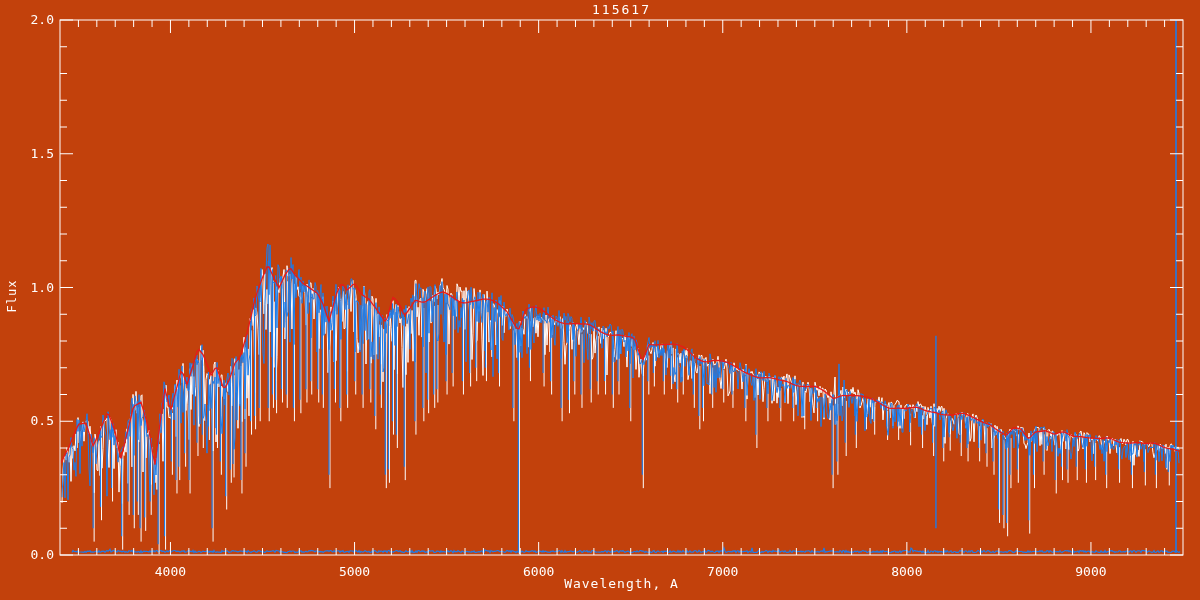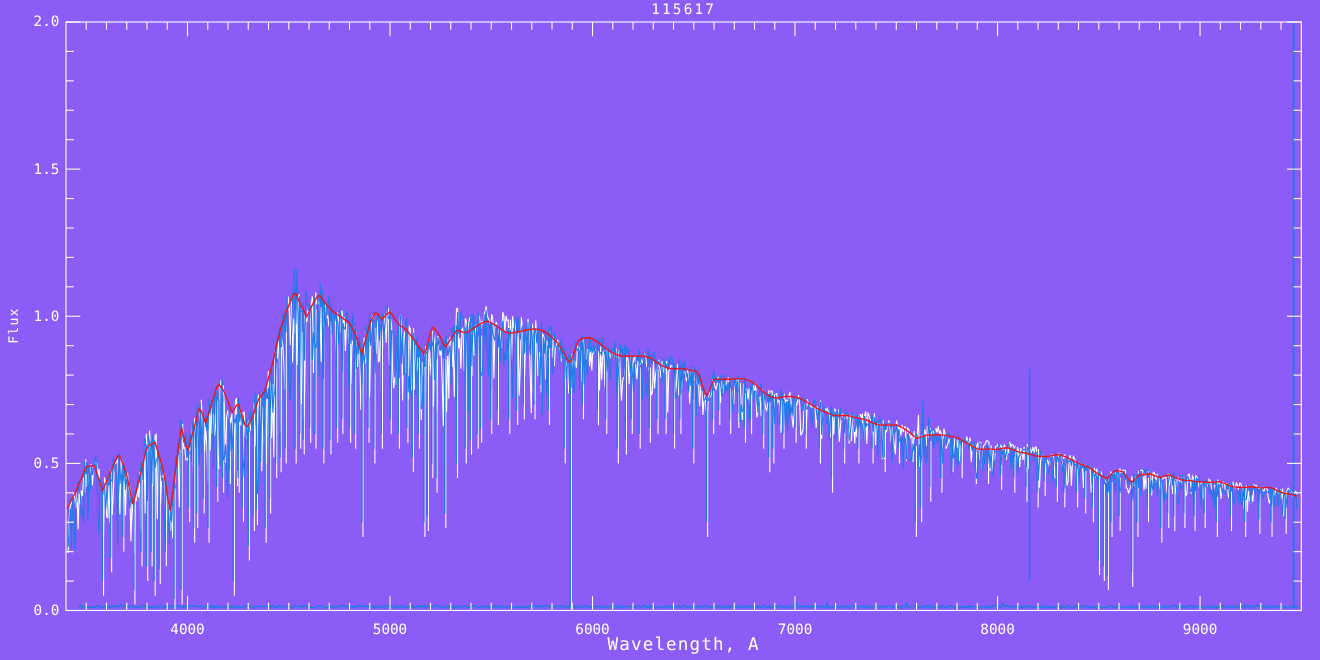--- a/index.html
+++ b/index.html
@@ -1,30 +1,30 @@
 <!DOCTYPE html>
 <html><head>
 <meta charset="utf-8">
 <style>
   html,body{margin:0;padding:0;background:#000;}
   #figure{
     position:relative;
     width:1200px;height:600px;
-    background:#8b5cf6;
+    background:#c2410c;
     font-family:"DejaVu Sans Mono","Liberation Mono",monospace;
     color:#fff;
     overflow:hidden;
   }
   #plot-title{
     position:absolute;left:60px;top:2px;width:1123px;
     text-align:center;font-size:13px;letter-spacing:2px;color:#fff;
   }
   #x-axis-title{
     position:absolute;left:60px;top:576px;width:1123px;
-    text-align:center;font-size:16px;letter-spacing:1px;color:#fff;
+    text-align:center;font-size:13px;letter-spacing:1px;color:#fff;
   }
   #y-axis-title{
     position:absolute;left:-28px;top:289px;width:80px;
     text-align:center;font-size:12px;letter-spacing:1px;color:#fff;
     transform:rotate(-90deg);
   }
   svg{position:absolute;left:0;top:0;}
   text{font-family:"DejaVu Sans Mono","Liberation Mono",monospace;}
 </style>
 </head>

